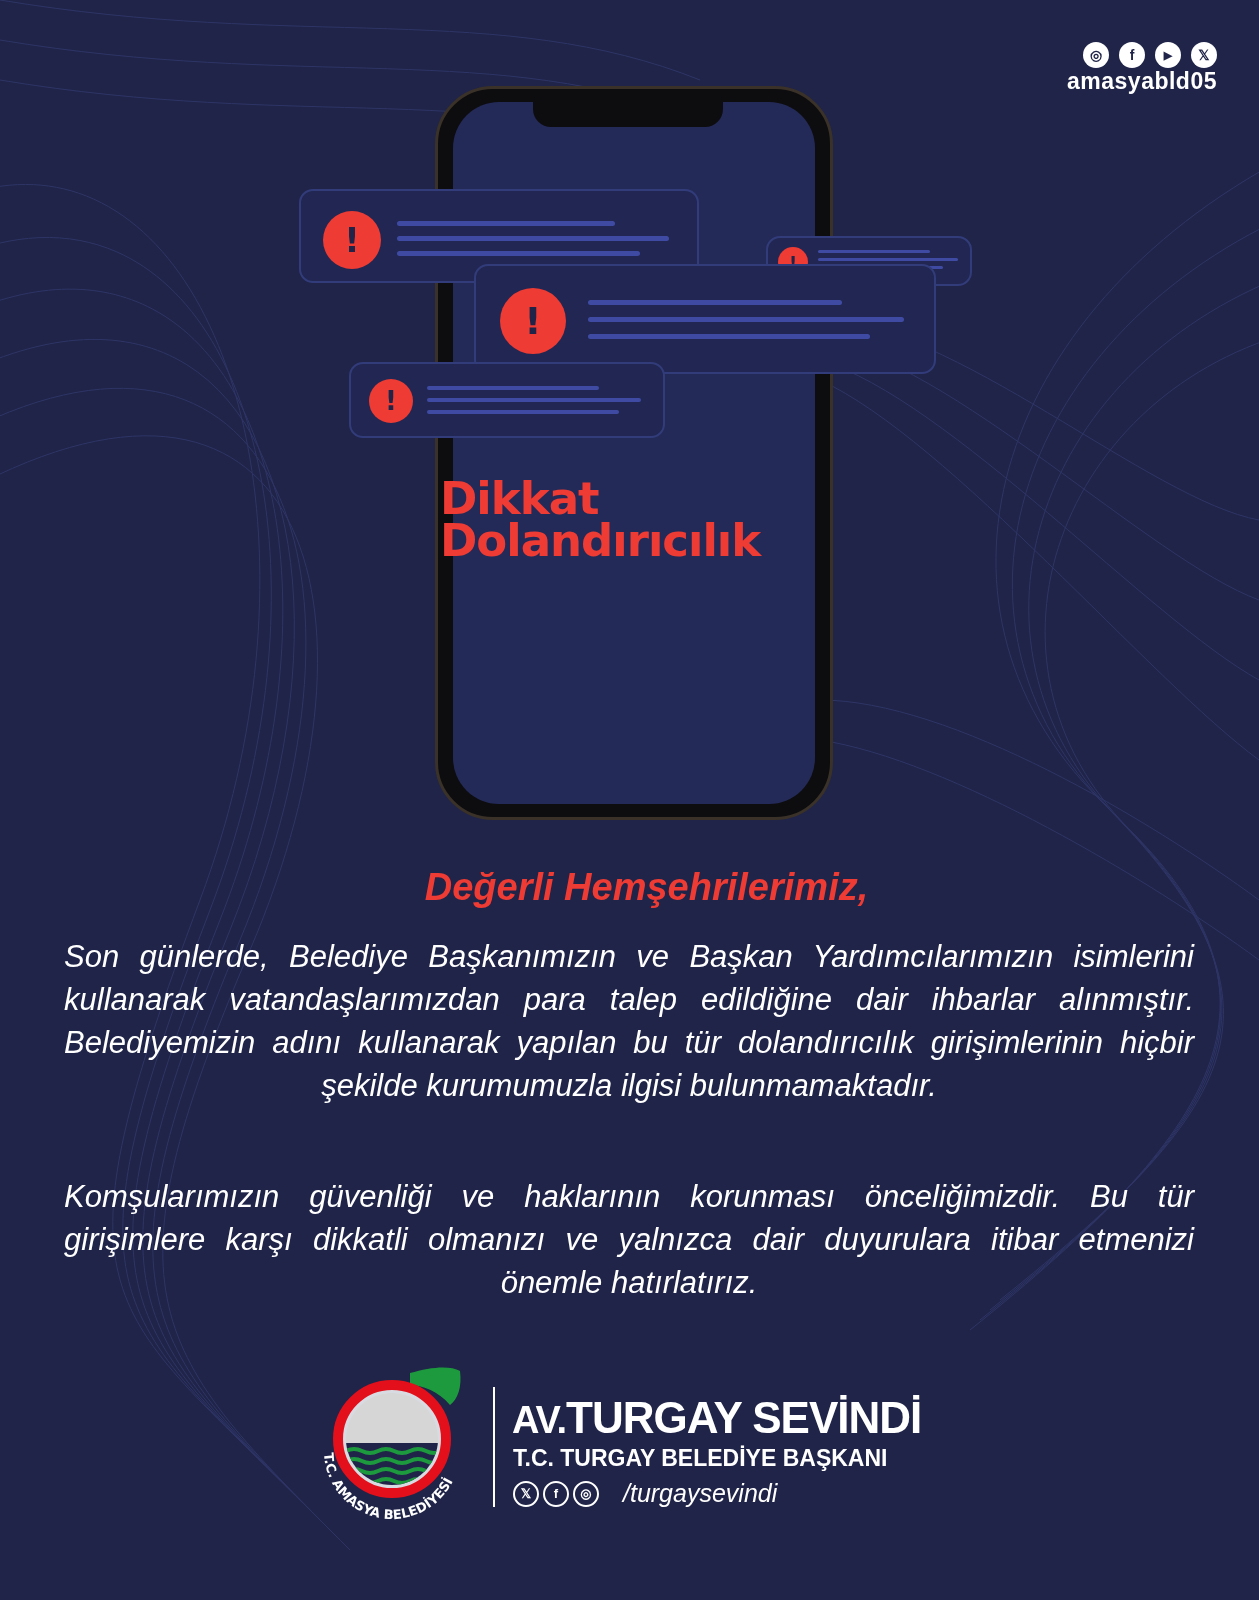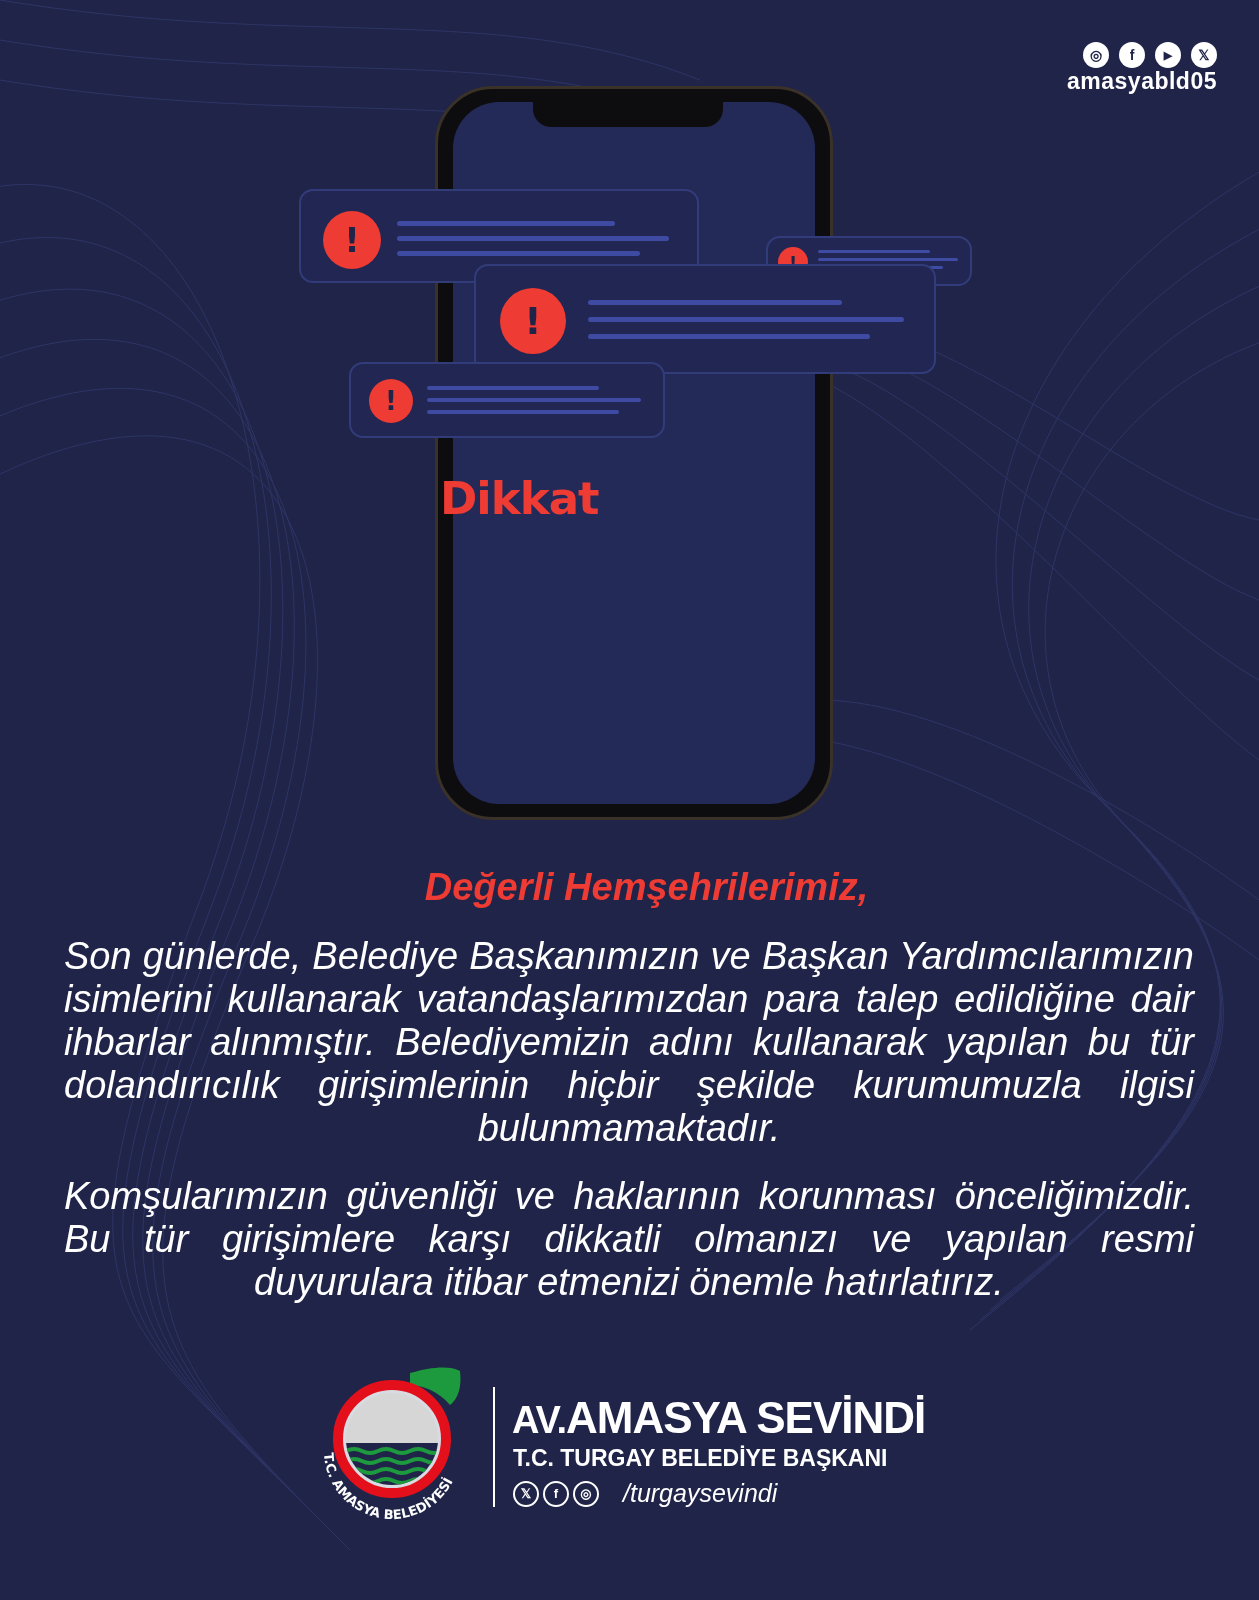--- a/index.html
+++ b/index.html
@@ -10,21 +10,21 @@
   .sicon{width:26px;height:26px;border-radius:50%;background:#fff;color:#1f2448;display:flex;align-items:center;justify-content:center;font-weight:bold;font-size:14px;}
   .handle{color:#fff;font-weight:bold;font-size:23px;margin-top:0;letter-spacing:0.5px;}
   .phone{position:absolute;left:435px;top:86px;width:398px;height:734px;border-radius:58px;background:#0d0d0f;border:3px solid #3a3128;box-sizing:border-box;}
   .screen{position:absolute;left:15px;top:13px;right:15px;bottom:13px;border-radius:46px;background:#232a58;}
   .notch{position:absolute;left:92px;top:0;width:190px;height:26px;background:#0d0d0f;border-radius:0 0 18px 18px;}
   .title{position:absolute;left:440px;top:478px;width:380px;color:#ee3b34;font-weight:900;font-size:45px;line-height:42px;font-family:"DejaVu Sans",sans-serif;letter-spacing:-1px;}
   .notif{position:absolute;background:#212752;border:2px solid #323c7a;border-radius:14px;box-sizing:border-box;}
   .alert{position:absolute;border-radius:50%;background:#ee3b34;color:#1f2448;font-weight:900;display:flex;align-items:center;justify-content:center;font-family:"DejaVu Sans",sans-serif;}
   .bar{position:absolute;height:5px;border-radius:3px;background:#3f4ba3;}
   .greeting{position:absolute;top:866px;left:0;width:1259px;text-align:center;color:#ee3b34;font-style:italic;font-weight:bold;font-size:38px;margin-left:17px;}
-  .para{position:absolute;left:64px;width:1130px;color:#fff;font-style:italic;font-size:38px;line-height:43px;text-align:justify;text-align-last:center;}
+  .para{position:absolute;left:64px;width:1130px;color:#fff;font-style:italic;font-size:31px;line-height:43px;text-align:justify;text-align-last:center;}
   .p1{top:935px;}
   .p2{top:1175px;}
   .footer{position:absolute;left:310px;top:1365px;width:640px;height:160px;}
   .logo{position:absolute;left:0;top:0;width:160px;height:160px;}
   .vdiv{position:absolute;left:183px;top:22px;width:2px;height:120px;background:#fff;}
   .name{position:absolute;left:202px;top:28px;color:#fff;font-weight:bold;font-size:44px;letter-spacing:-1px;white-space:nowrap;}
   .name .av{font-size:38px;}
   .role{position:absolute;left:203px;top:80px;color:#fff;font-weight:bold;font-size:23px;white-space:nowrap;}
   .socials2{position:absolute;left:203px;top:114px;display:flex;align-items:center;gap:4px;color:#fff;}
   .oicon{width:26px;height:26px;border:2px solid #fff;border-radius:50%;box-sizing:border-box;display:flex;align-items:center;justify-content:center;font-size:13px;font-weight:bold;}
@@ -95,25 +95,26 @@
 
 <div class="notif" style="left:349px;top:362px;width:316px;height:76px;">
   <div class="alert" style="left:18px;top:15px;width:44px;height:44px;font-size:26px;">!</div>
   <div class="bar" style="left:76px;top:22px;width:172px;height:4px;"></div>
   <div class="bar" style="left:76px;top:34px;width:214px;height:4px;"></div>
   <div class="bar" style="left:76px;top:46px;width:192px;height:4px;"></div>
 </div>
 
 <div class="title">
   <div>Dikkat</div>
+  <div>Dolandırıcılık</div>
 </div>
 
 <div class="greeting">Değerli Hemşehrilerimiz,</div>
 <div class="para p1">Son günlerde, Belediye Başkanımızın ve Başkan Yardımcılarımızın isimlerini kullanarak vatandaşlarımızdan para talep edildiğine dair ihbarlar alınmıştır. Belediyemizin adını kullanarak yapılan bu tür dolandırıcılık girişimlerinin hiçbir şekilde kurumumuzla ilgisi bulunmamaktadır.</div>
-<div class="para p2">Komşularımızın güvenliği ve haklarının korunması önceliğimizdir. Bu tür girişimlere karşı dikkatli olmanızı ve yapılan resmi duyurulara itibar etmenizi önemle hatırlatırız.</div>
+<div class="para p2">Komşularımızın güvenliği ve haklarının korunması önceliğimizdir. Bu tür girişimlere karşı dikkatli olmanızı ve yalnızca dair duyurulara itibar etmenizi önemle hatırlatırız.</div>
 
 <div class="footer">
   <svg class="logo" viewBox="0 0 160 160">
     <path d="M100 8 C 120 2, 140 0, 150 6 C 152 22, 148 34, 140 40 C 128 26, 112 20, 100 20 Z" fill="#1e9a3e"></path>
     <circle cx="82" cy="74" r="58" fill="#d8dce2"></circle>
     <circle cx="82" cy="74" r="54" fill="none" stroke="#e3101c" stroke-width="10"></circle>
     <circle cx="82" cy="74" r="46" fill="#d6d6d6"></circle>
     <clipPath id="wc">
         <circle cx="82" cy="74" r="46"></circle>
       </clipPath>
@@ -123,21 +124,21 @@
       <path d="M36 96 q8 -4 16 0 t16 0 t16 0 t16 0 t16 0 t16 0" stroke="#1e9a3e" stroke-width="4" fill="none"></path>
       <path d="M36 106 q8 -4 16 0 t16 0 t16 0 t16 0 t16 0 t16 0" stroke="#1e9a3e" stroke-width="4" fill="none"></path>
       <path d="M36 116 q8 -4 16 0 t16 0 t16 0 t16 0 t16 0 t16 0" stroke="#1e9a3e" stroke-width="4" fill="none"></path>
     </g>
     <path id="arc" d="M14 86 A 68 68 0 0 0 150 86" fill="none"></path>
     <text font-family="DejaVu Sans, sans-serif" font-weight="bold" font-size="13" fill="#fff">
       <textPath href="#arc" startOffset="2">T.C. AMASYA BELEDİYESİ</textPath>
     </text>
   </svg>
   <div class="vdiv"></div>
-  <div class="name"><span class="av">AV.</span><span>AMASYA SEVİNDİ</span></div>
+  <div class="name"><span class="av">AV.</span><span>TURGAY SEVİNDİ</span></div>
   <div class="role">T.C. TURGAY BELEDİYE BAŞKANI</div>
   <div class="socials2">
     <span class="oicon">𝕏</span>
     <span class="oicon">f</span>
     <span class="oicon">◎</span>
     <span class="shandle">/turgaysevindi</span>
   </div>
 </div>
 
 </body></html>

